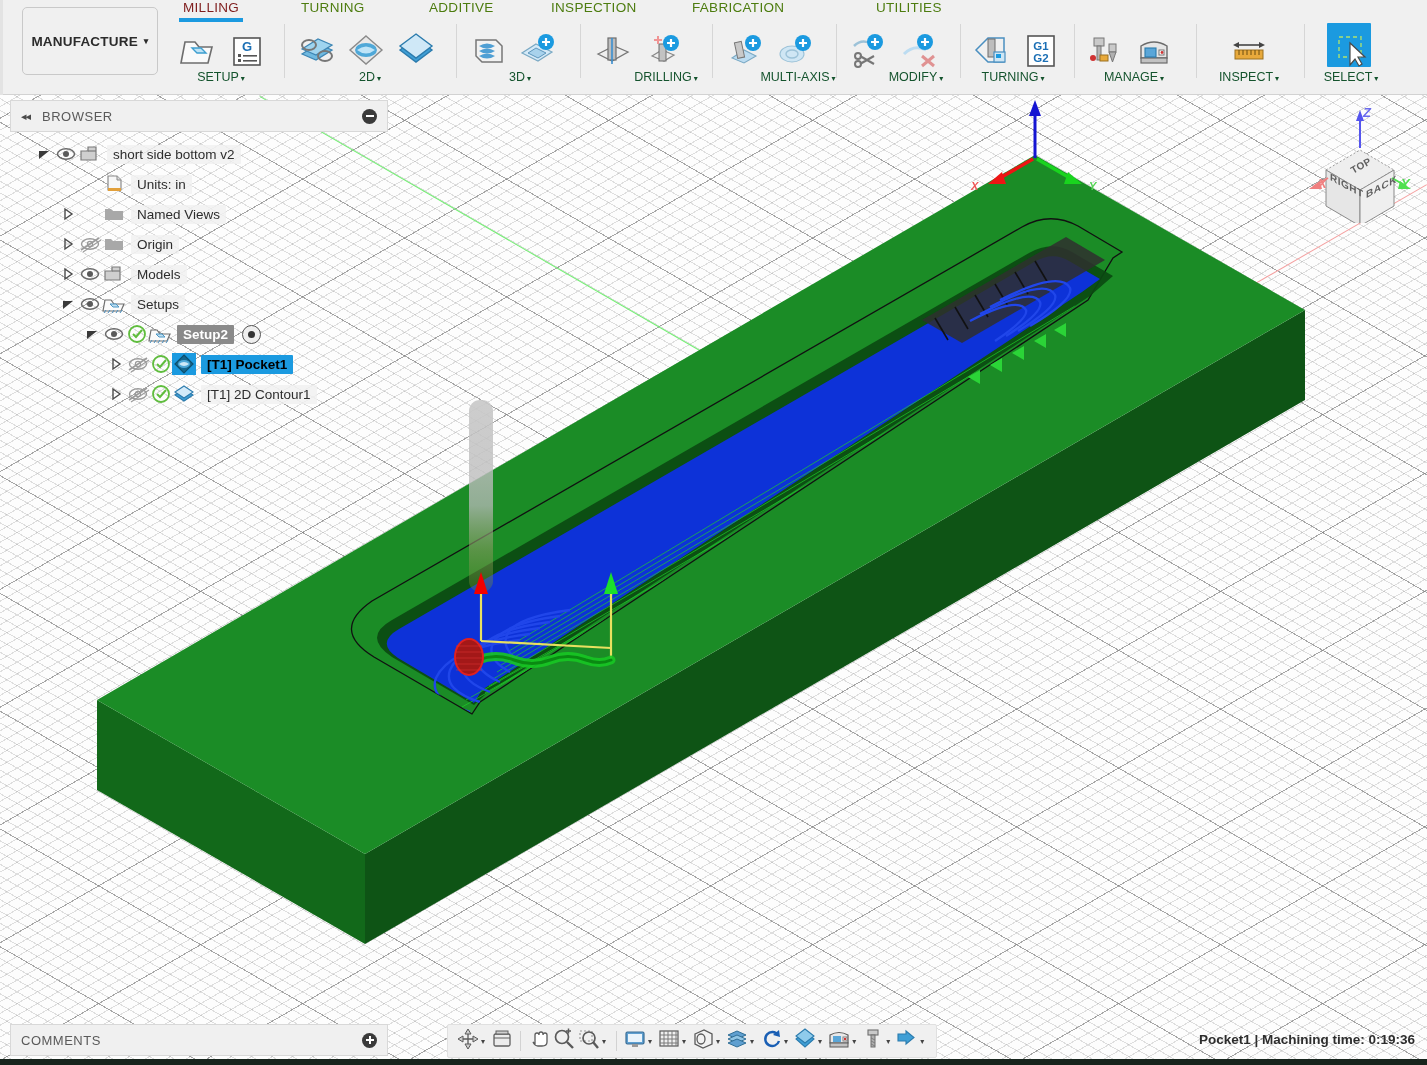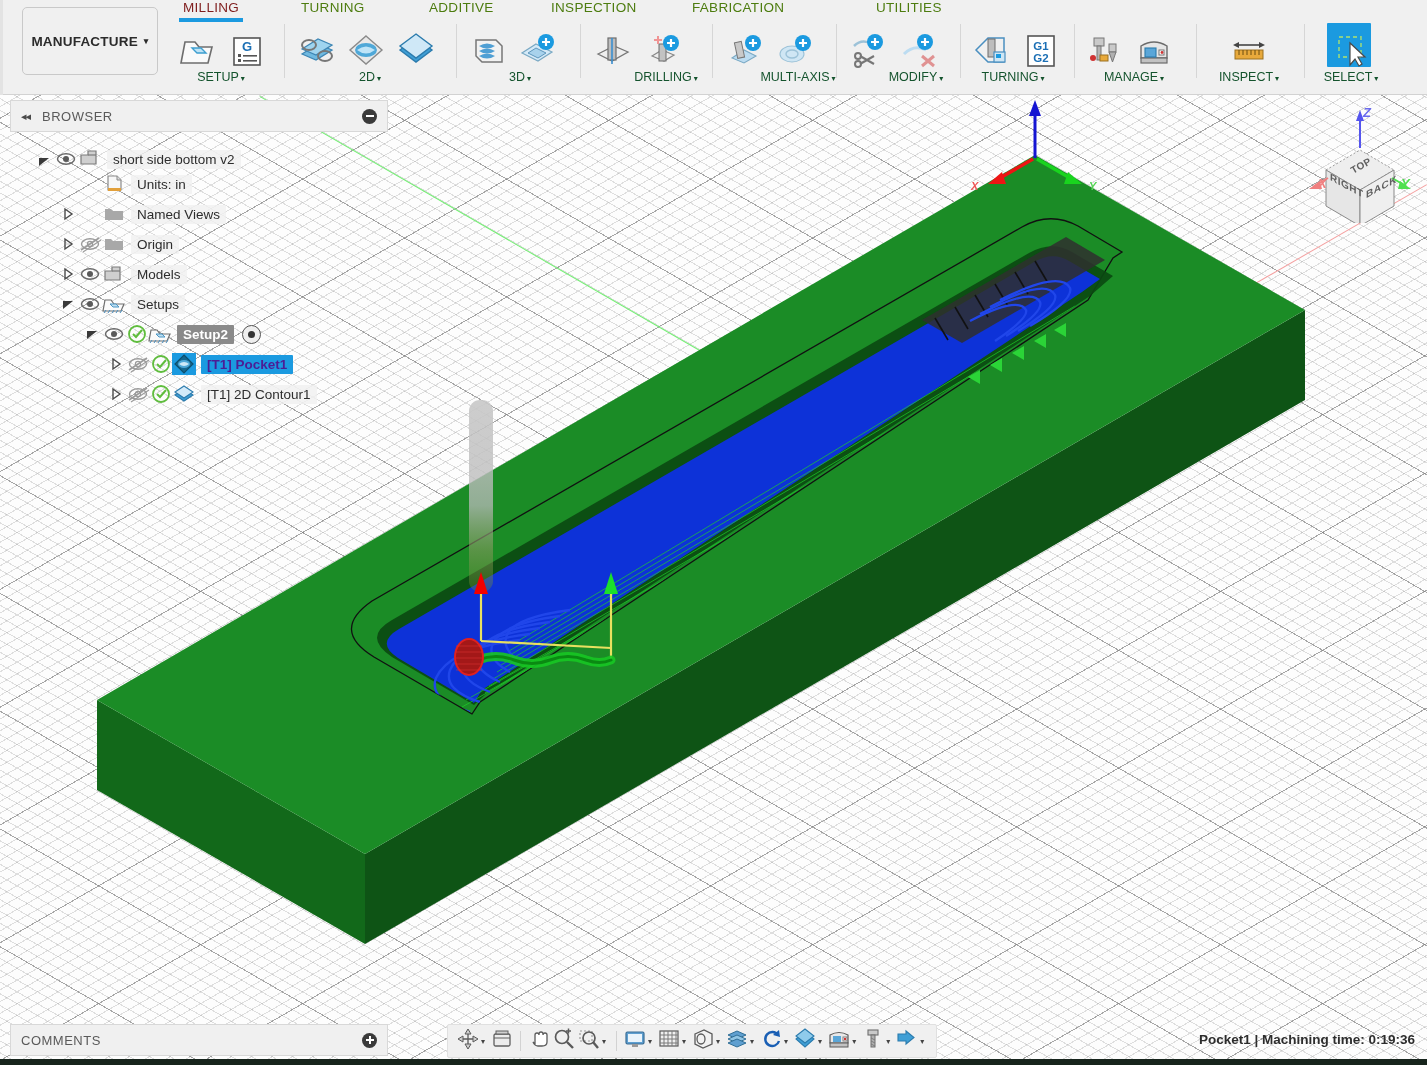--- a/index.html
+++ b/index.html
@@ -96,21 +96,21 @@
   .node{height:30px;display:flex;align-items:center;position:relative;}
   .twisty{width:16px;height:16px;margin-right:2px;flex:0 0 auto;position:relative;cursor:pointer;}
   .eye{width:24px;height:20px;flex:0 0 auto;position:relative;cursor:pointer;}
   .check{width:22px;height:20px;flex:0 0 auto;position:relative;}
   .nicon{width:24px;height:22px;flex:0 0 auto;margin-right:5px;position:relative;}
   .nlabel{
     font-size:13.5px;color:#2d2d2d;background:rgba(240,240,240,.82);
     padding:2px 6px;border-radius:1px;white-space:nowrap;
   }
   .node.sel-grey .nlabel{background:#8a8a8a;color:#fff;font-weight:bold;}
-  .node.sel-blue .nlabel{background:#1b9ae0;color:#4c1d95;font-weight:bold;}
+  .node.sel-blue .nlabel{background:#1b9ae0;color:#000000;font-weight:bold;}
   .node.sel-blue .nicon{background:#1b9ae0;}
   .radio-btn{
     width:17px;height:17px;border-radius:50%;background:#eee;border:1.5px solid #555;
     margin-left:8px;display:flex;align-items:center;justify-content:center;cursor:pointer;
   }
   .radio-btn i{width:7px;height:7px;border-radius:50%;background:#333;display:block;}
 
   
   #comments{
     position:absolute;left:10px;top:1024px;width:378px;height:32px;
@@ -549,21 +549,21 @@
 <div id="browser">
   <div id="browser-header">
     <span class="arrows">◂◂</span>
     <span>BROWSER</span>
     <span class="spacer"></span>
     <span class="circ-btn">
         <i></i>
       </span>
   </div>
   <div id="tree">
-      <div class="node" style="padding-left: 26px; align-items: flex-end;">
+      <div class="node" style="padding-left: 26px;">
         <span class="twisty"><svg width="16" height="16" viewBox="0 0 16 16">
             <polygon points="3,5 13,5 3,13" fill="#3a3a3a"></polygon>
           </svg></span>
         <span class="eye"><svg width="24" height="20" viewBox="0 0 24 20">
             <ellipse cx="12" cy="10" rx="8.5" ry="5.2" fill="none" stroke="#6a6a6a" stroke-width="1.5"></ellipse>
             <circle cx="12" cy="10" r="3" fill="#5a5a5a"></circle>
           </svg></span>
         <span class="nicon"><svg width="24" height="22" viewBox="0 0 24 22">
             <path d="M3,8 L10,8 L10,4 L18,4 L18,17 L3,17 Z" fill="#cfcfcf" stroke="#7b7b7b" stroke-width="1.2"></path>
             <path d="M10,8 L18,8" stroke="#7b7b7b" stroke-width="1.2"></path>

